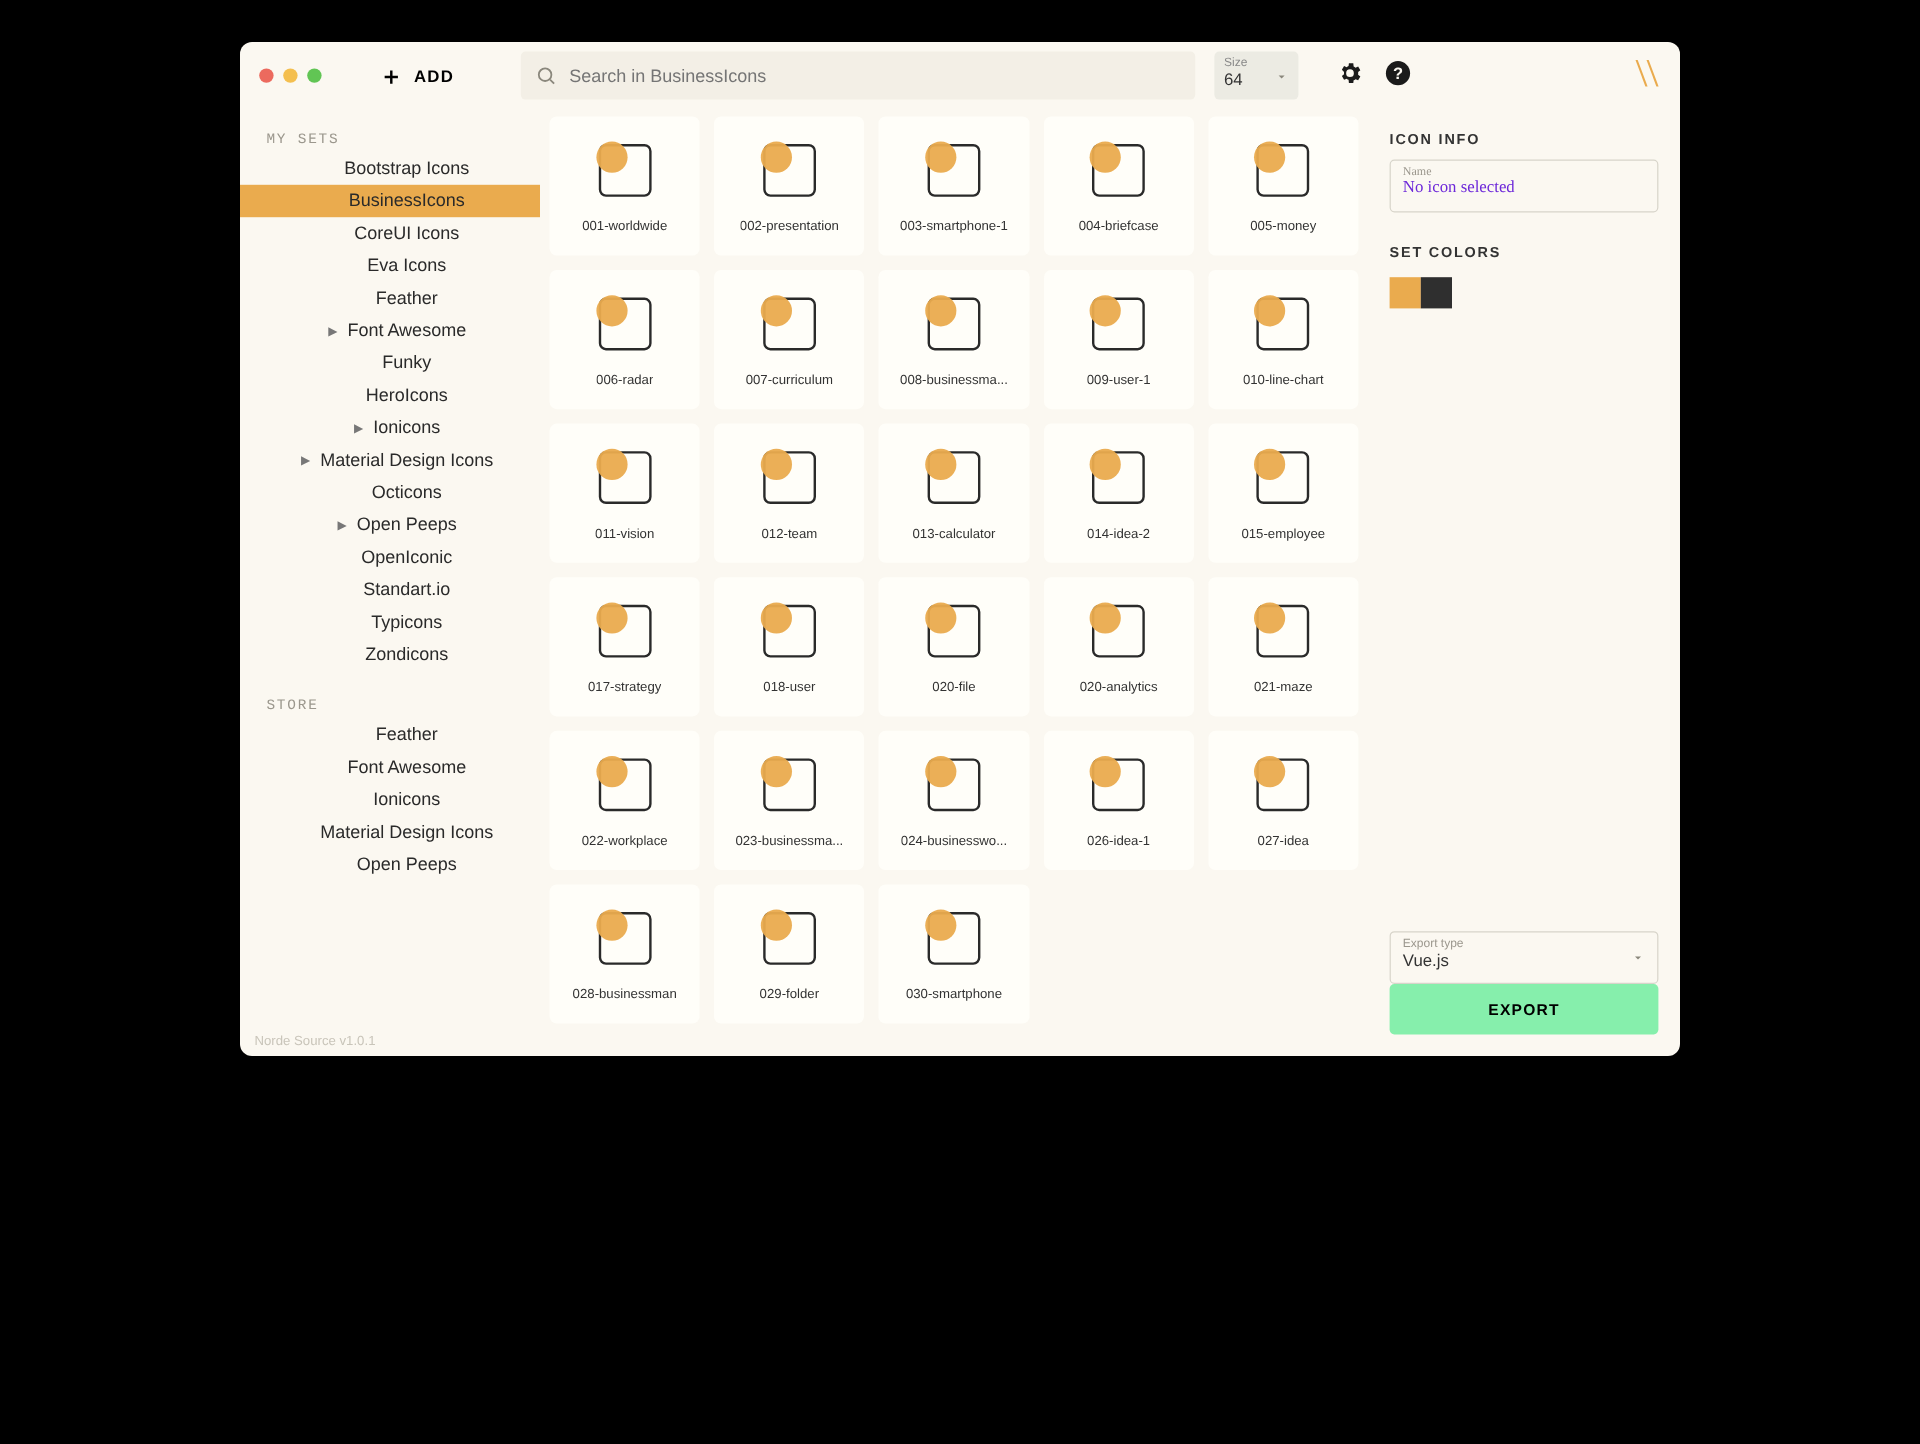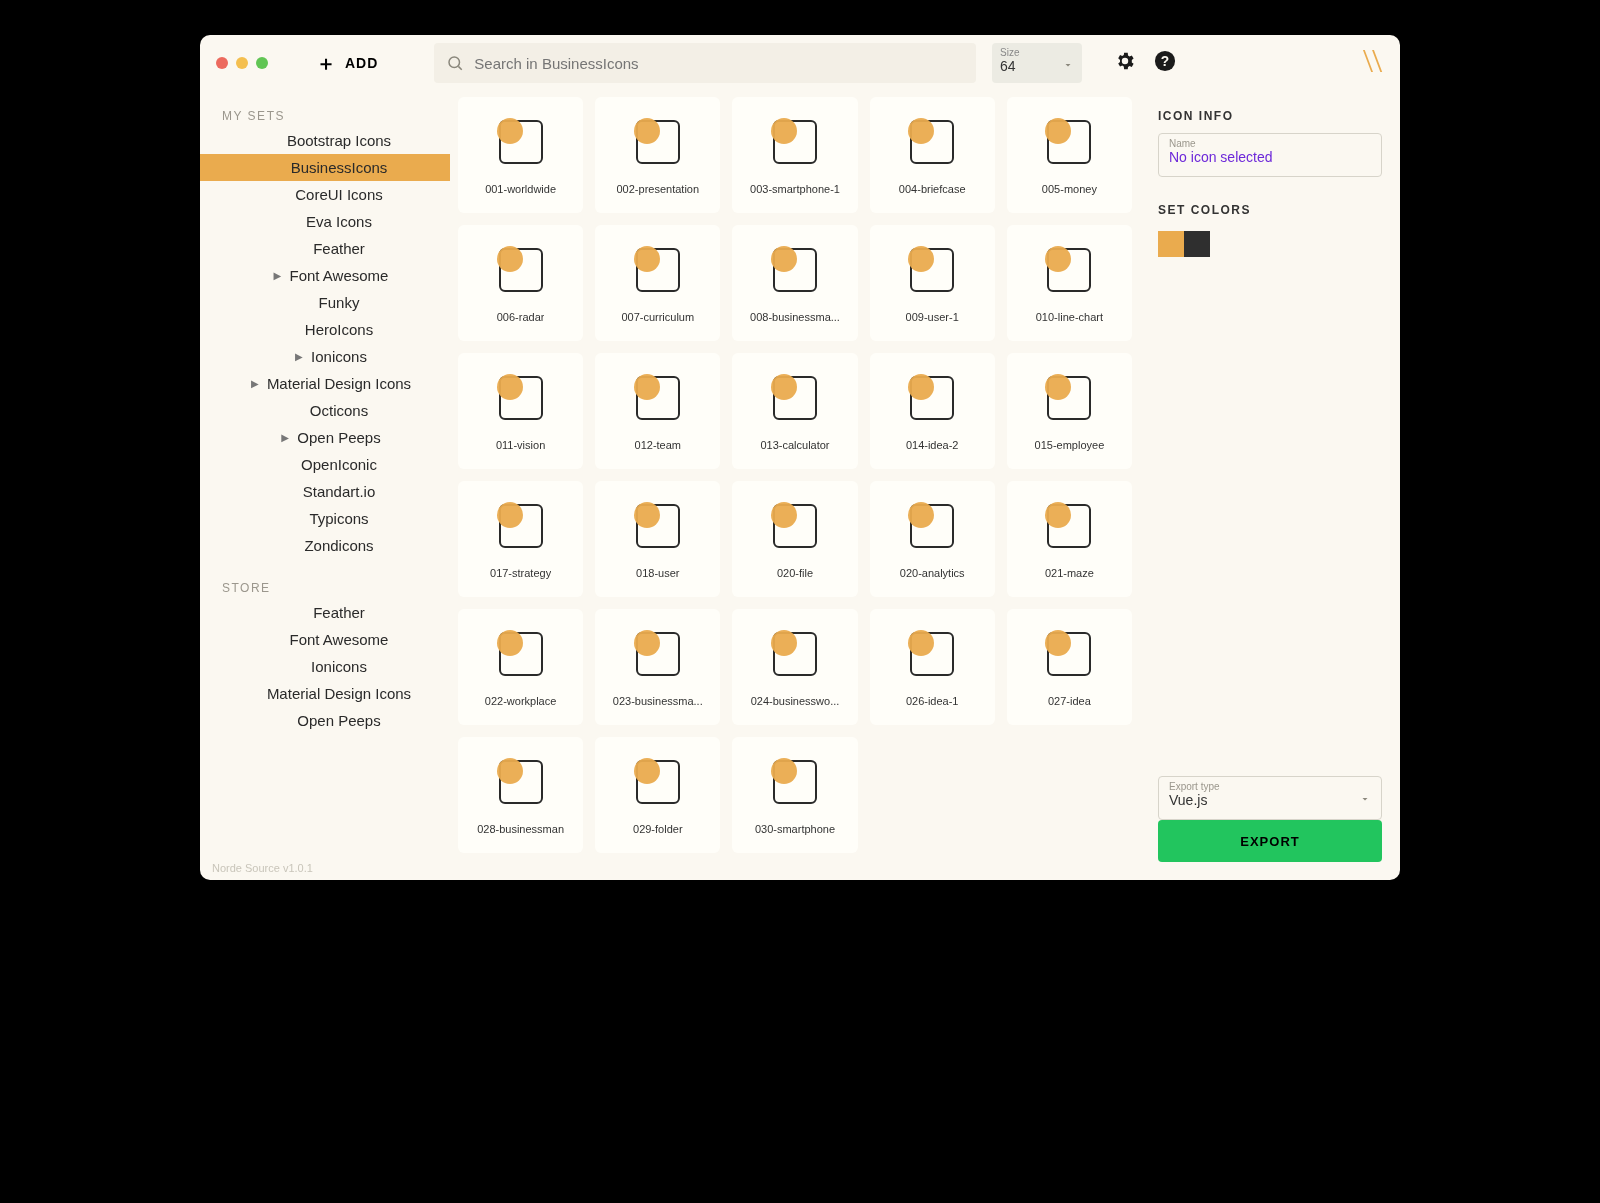--- a/index.html
+++ b/index.html
@@ -48,41 +48,41 @@
     height: 40px;
     gap: 10px;
     margin-left: 40px;
   }
   .search-wrap svg { flex:0 0 auto; }
   .search-wrap input {
     border:none; background:transparent; outline:none;
     font-size:15px; color:#555; flex:1;
   }
   .size-select {
-    width: 90px; height: 40px; background:#ecebe3;
+    width: 70px; height: 40px; background:#ecebe3;
     border-radius:4px; display:flex; flex-direction:column;
     padding: 4px 8px; position:relative; cursor:pointer;
   }
   .size-select .lbl { font-size:10px; color:#888; }
   .size-select .val { font-size:14px; color:#333; }
   .size-select .chev { position:absolute; right:8px; top:14px; }
   .hdr-icons { display:flex; gap:18px; align-items:center; margin-left:16px;}
   .logo { margin-left:auto; padding-left:170px;}
   
   .body { flex:1; display:flex; overflow:hidden;}
   .sidebar {
     width: 250px; flex:0 0 250px;
     padding: 10px 0 0 0;
     font-size:15px;
     display:flex; flex-direction:column;
     position:relative;
   }
   .section-title {
     color:#9b978d; font-size:12px; letter-spacing:1.5px;
-    padding: 8px 22px 4px; font-weight:500;
+    padding: 8px 22px 4px; font-weight:500;font-family:Liberation Mono, monospace;
   }
   .set-item {
     display:flex; align-items:center;
     padding: 5px 10px 5px 22px;
     cursor:pointer; color:#2a2a2a;
     gap:4px;
     white-space:nowrap;
     justify-content:center;
   }
   .set-item.active { background:#eaab4e; }
@@ -125,36 +125,36 @@
     width: 260px; flex:0 0 260px;
     padding: 12px 18px 18px;
     display:flex; flex-direction:column;
   }
   .rpanel .h {
     font-size:12px; letter-spacing:1.5px; color:#333;
     font-weight:700; margin: 6px 0 10px;
   }
   .name-field {
     border:1px solid #d7d4ca; border-radius:4px;
-    padding:4px 10px 6px; height:44px;
+    padding:4px 10px 6px; height:44px;font-family:Liberation Serif, serif;
   }
   .name-field .small { font-size:10px; color:#9b978d;}
   .name-field .val { font-size:14px; color:#6d28d9;}
   .swatches { display:flex; gap:0; margin-top:4px;}
   .swatch { width:26px; height:26px; }
   .exp-wrap { margin-top:auto; display:flex; flex-direction:column; }
   .export-type {
     border:1px solid #d7d4ca; border-radius:4px;
     padding:4px 10px 6px; height:44px; position:relative; cursor:pointer;
   }
   .export-type .small { font-size:10px; color:#9b978d;}
   .export-type .val { font-size:14px; color:#333;}
   .export-type .chev { position:absolute; right:10px; top:14px;}
   .export-btn {
-    background:#22c55e; height:42px; border-radius:4px;
+    background:#86efac; height:42px; border-radius:4px;
     display:flex; align-items:center; justify-content:center;
     font-weight:700; letter-spacing:1px; font-size:13px; cursor:pointer;
   }
   
   .mockicon {
     width:60px; height:60px; position:relative;
   }
   .mockicon::before {
     content:""; position:absolute; inset:8px;
     border:2.5px solid #2a2a2a; border-radius:6px;

